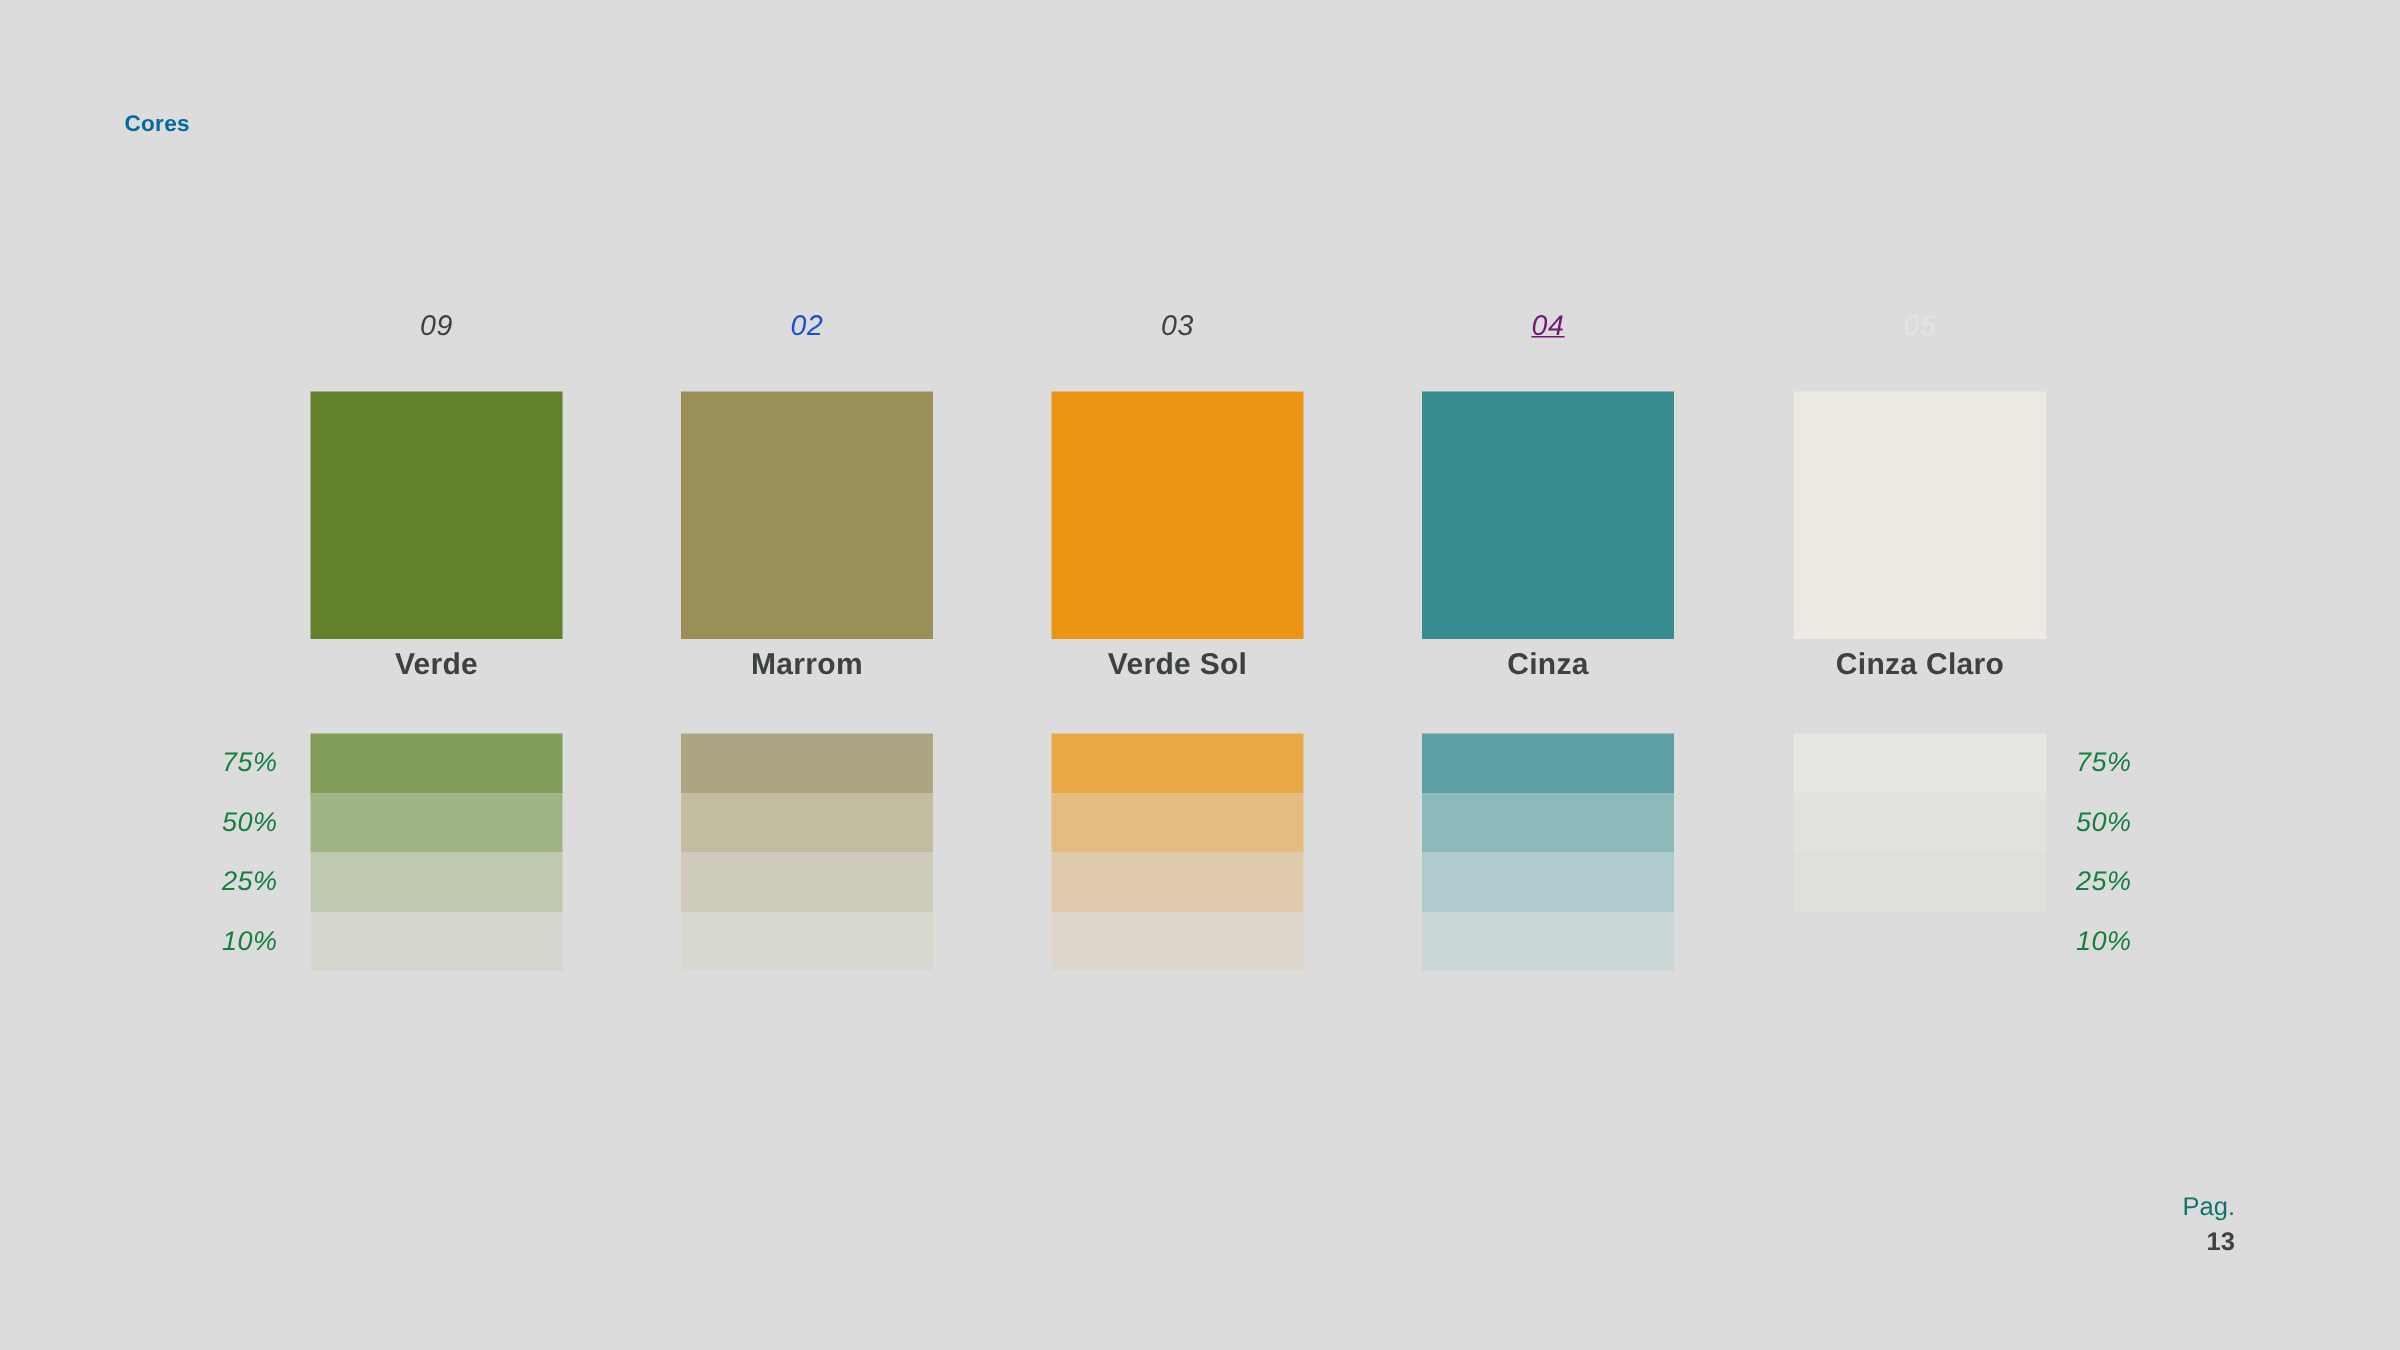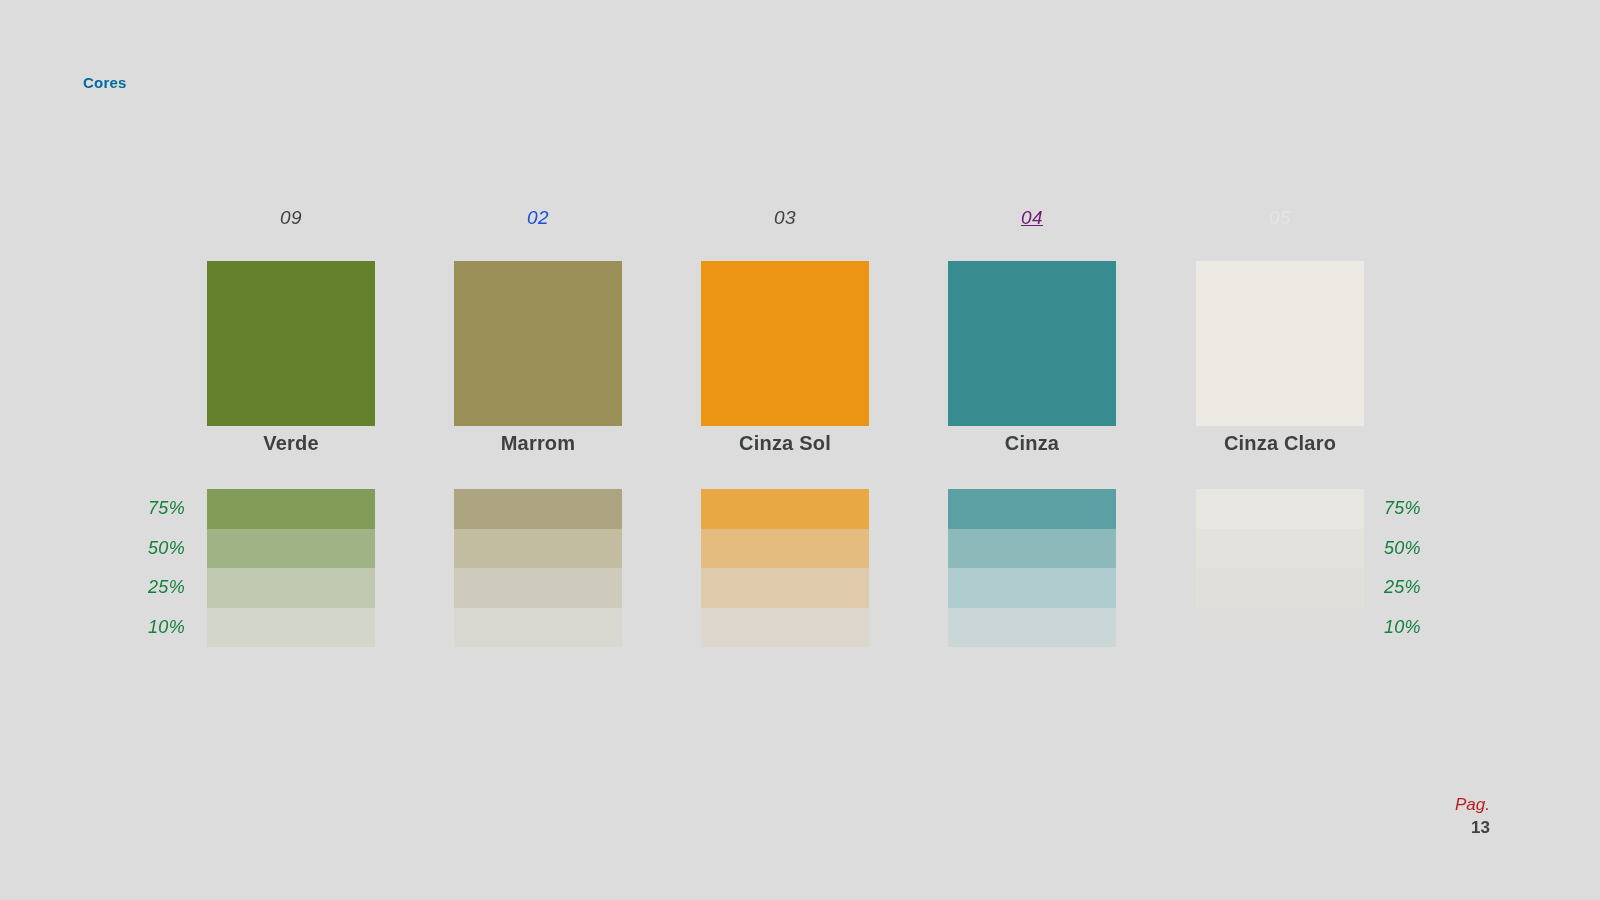--- a/index.html
+++ b/index.html
@@ -104,22 +104,21 @@
   
   .footer {
     position: absolute;
     right: 110px;
     bottom: 60px;
     text-align: right;
     line-height: 1.35;
   }
   .footer-label {
     font-size: 17px;
-    font-style: italic;
-    color: #b91c1c;
+    color: #0f766e;
   }
   .footer-page {
     font-size: 17px;
     font-weight: bold;
     color: #3d4142;
   }
 </style>
 </head>
 <body style="background: rgb(220, 220, 220);">
 
@@ -161,21 +160,21 @@
       <div class="tint-band" style="background: rgb(173, 165, 129);"></div>
       <div class="tint-band" style="background: rgb(194, 188, 161);"></div>
       <div class="tint-band" style="background: rgb(206, 203, 189);"></div>
       <div class="tint-band" style="background: rgb(216, 215, 208);"></div>
     </div>
   </div>
 
   <div class="swatch-col" style="left:701px">
     <div class="col-index" style="color: #404040; font-style: italic;">03</div>
     <div class="main-swatch" style="background: rgb(236, 148, 19);"></div>
-    <div class="col-name">Cinza Sol</div>
+    <div class="col-name">Verde Sol</div>
     <div class="tint-stack">
       <div class="tint-band" style="background: rgb(232, 168, 68);"></div>
       <div class="tint-band" style="background: rgb(229, 188, 127);"></div>
       <div class="tint-band" style="background: rgb(223, 203, 171);"></div>
       <div class="tint-band" style="background: rgb(221, 214, 204);"></div>
     </div>
   </div>
 
   <div class="swatch-col" style="left:948px">
     <div class="col-index" style="color: #701a75; text-decoration: underline;">04</div>

